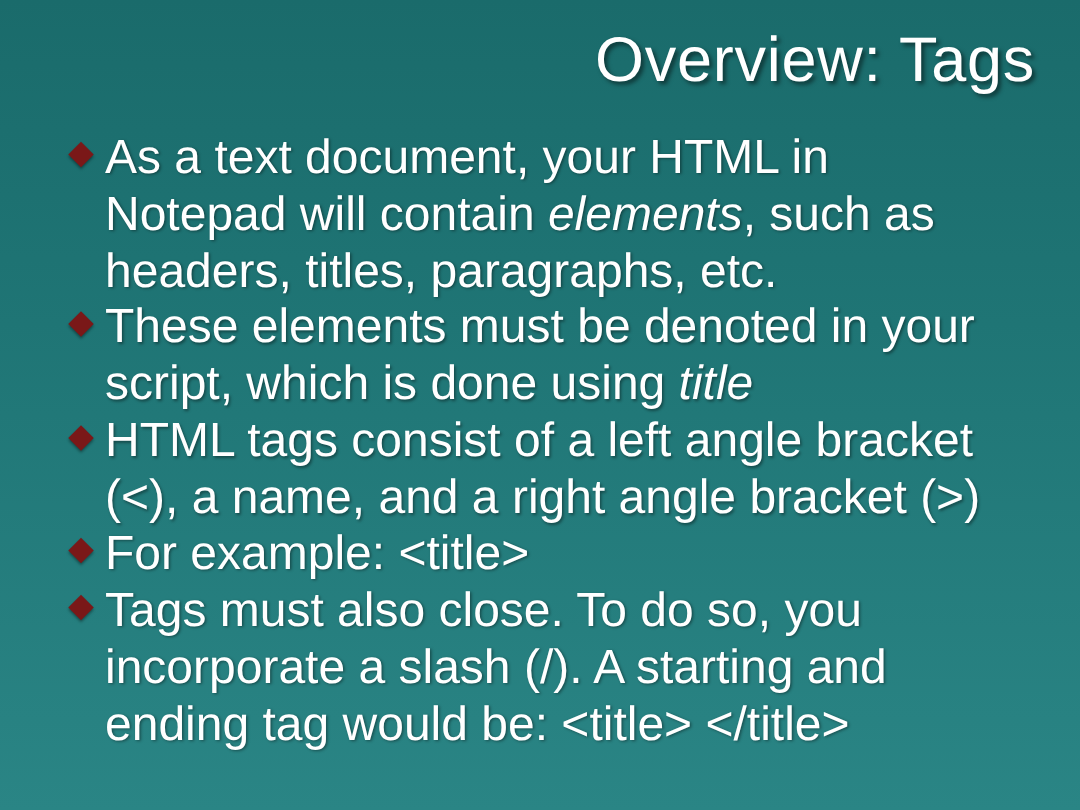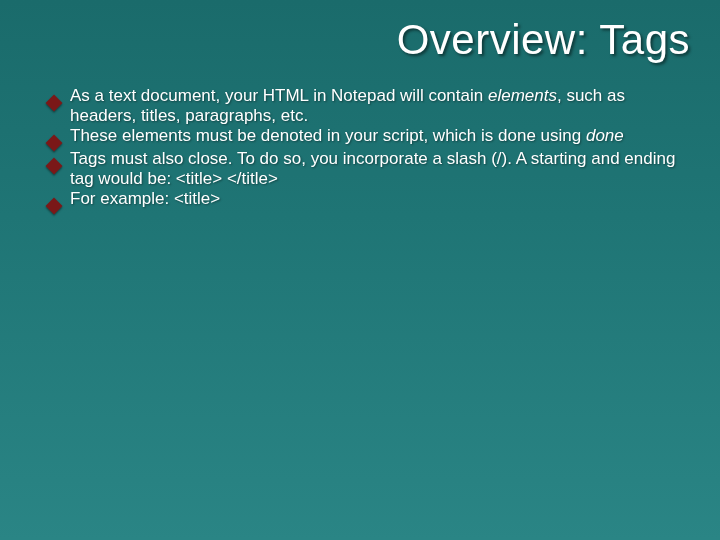--- a/index.html
+++ b/index.html
@@ -40,21 +40,21 @@
     width: 12px;
     height: 12px;
     background: #7a1818;
     transform: rotate(45deg);
     margin-top: 11px;
     margin-right: 10px;
     box-shadow: 1px 1px 2px rgba(0,0,0,0.4);
   }
   .bullet-text {
     flex: 1 1 auto;
-    font-size: 17px;
+    font-size: 32px;
     line-height: 1.18;
     color: #fff;
     text-shadow: 1px 1px 2px rgba(0,0,0,0.4);
   }
   .bullet-text em {
     font-style: italic;
   }
 </style>
 </head>
 <body>
@@ -63,28 +63,32 @@
   <div class="title">Overview: Tags</div>
   <div class="content">
 
     <div class="bullet-row">
       <div class="diamond"></div>
       <div class="bullet-text">As a text document, your HTML in Notepad will contain <em>elements</em>, such as headers, titles, paragraphs, etc.</div>
     </div>
 
     <div class="bullet-row">
       <div class="diamond"></div>
-      <div class="bullet-text">These elements must be denoted in your script, which is done using <em>done</em></div>
+      <div class="bullet-text">These elements must be denoted in your script, which is done using <em>title</em></div>
     </div>
-
 
     <div class="bullet-row">
       <div class="diamond"></div>
-      <div class="bullet-text">Tags must also close.  To do so, you incorporate a slash (/).  A starting and ending tag would be:  &lt;title&gt; &lt;/title&gt;</div>
+      <div class="bullet-text">HTML tags consist of a left angle bracket (&lt;), a name, and a right angle bracket (&gt;)</div>
     </div>
 
     <div class="bullet-row">
       <div class="diamond"></div>
       <div class="bullet-text">For example: &lt;title&gt;</div>
     </div>
 
+    <div class="bullet-row">
+      <div class="diamond"></div>
+      <div class="bullet-text">Tags must also close.  To do so, you incorporate a slash (/).  A starting and ending tag would be:  &lt;title&gt; &lt;/title&gt;</div>
+    </div>
+
   </div>
 </div>
 
 </body></html>

